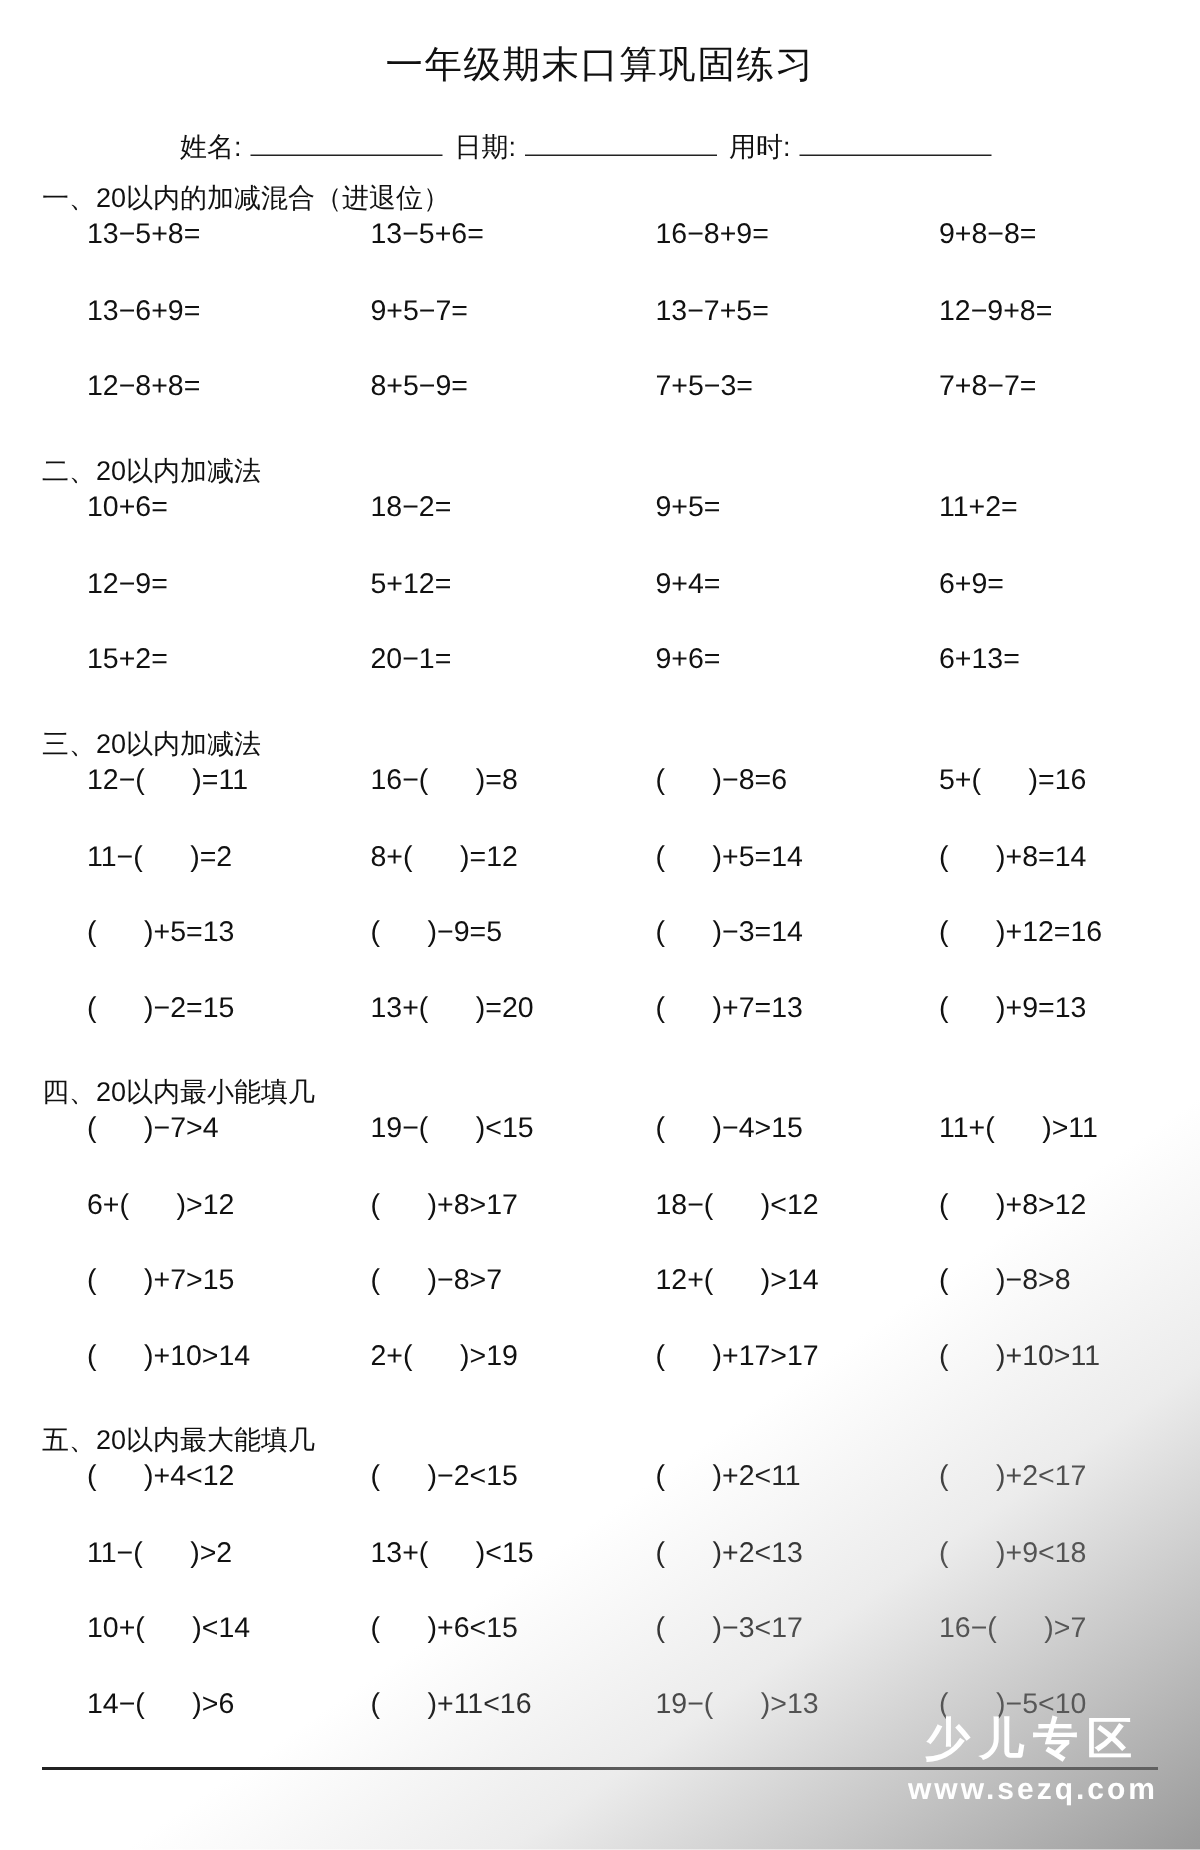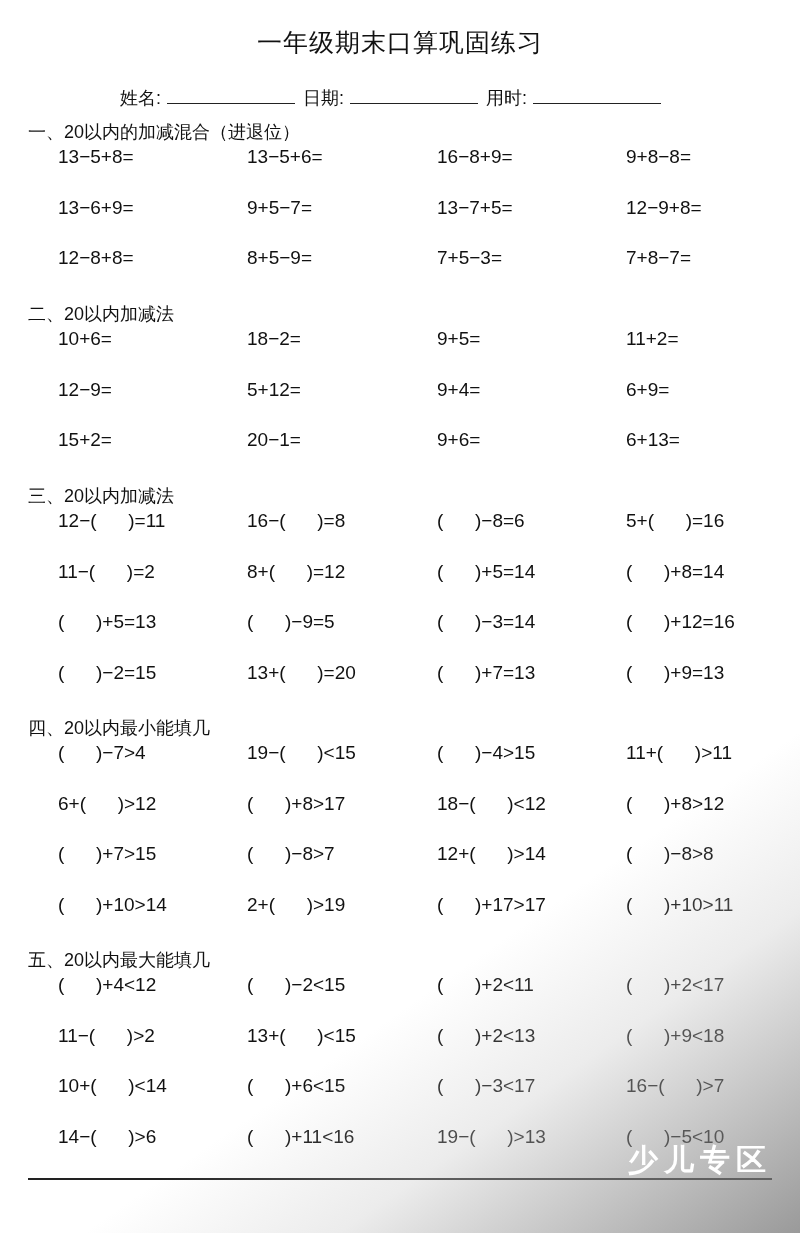--- a/index.html
+++ b/index.html
@@ -283,15 +283,16 @@
       </div>
     </div>
   </div>
 
   <div class="bottom-rule"></div>
 
   <div class="shade"></div>
 
   <div class="watermark">
     <div class="wm-brand">少儿专区</div>
+    <div class="wm-url">www.sezq.com</div>
   </div>
 
 </div>
 
 </body></html>

